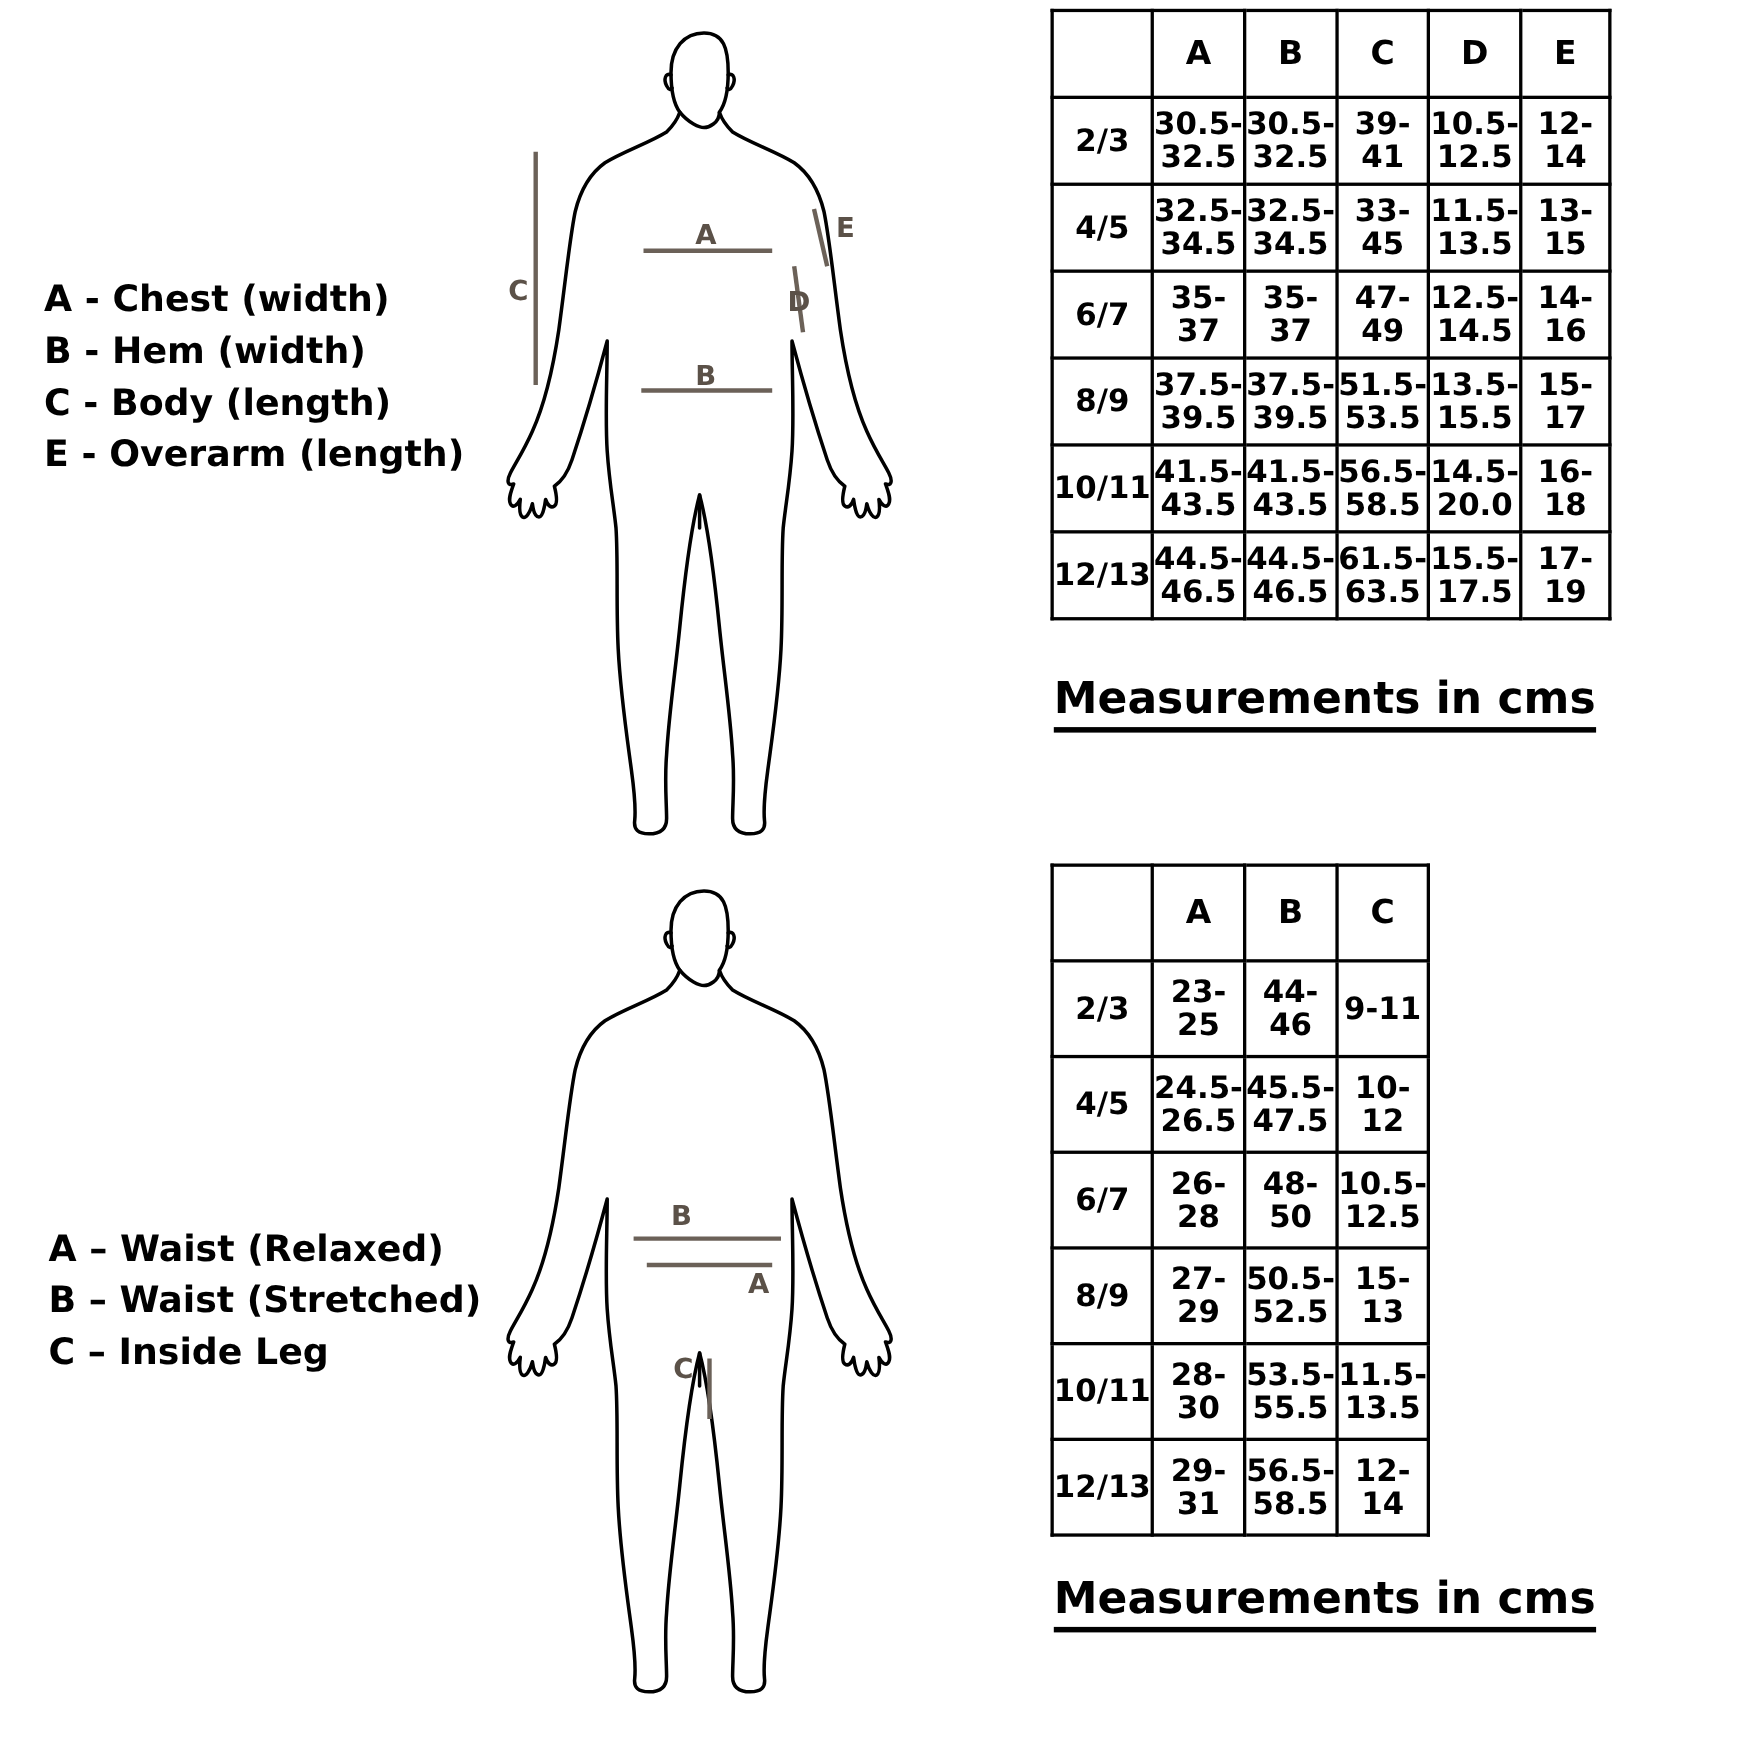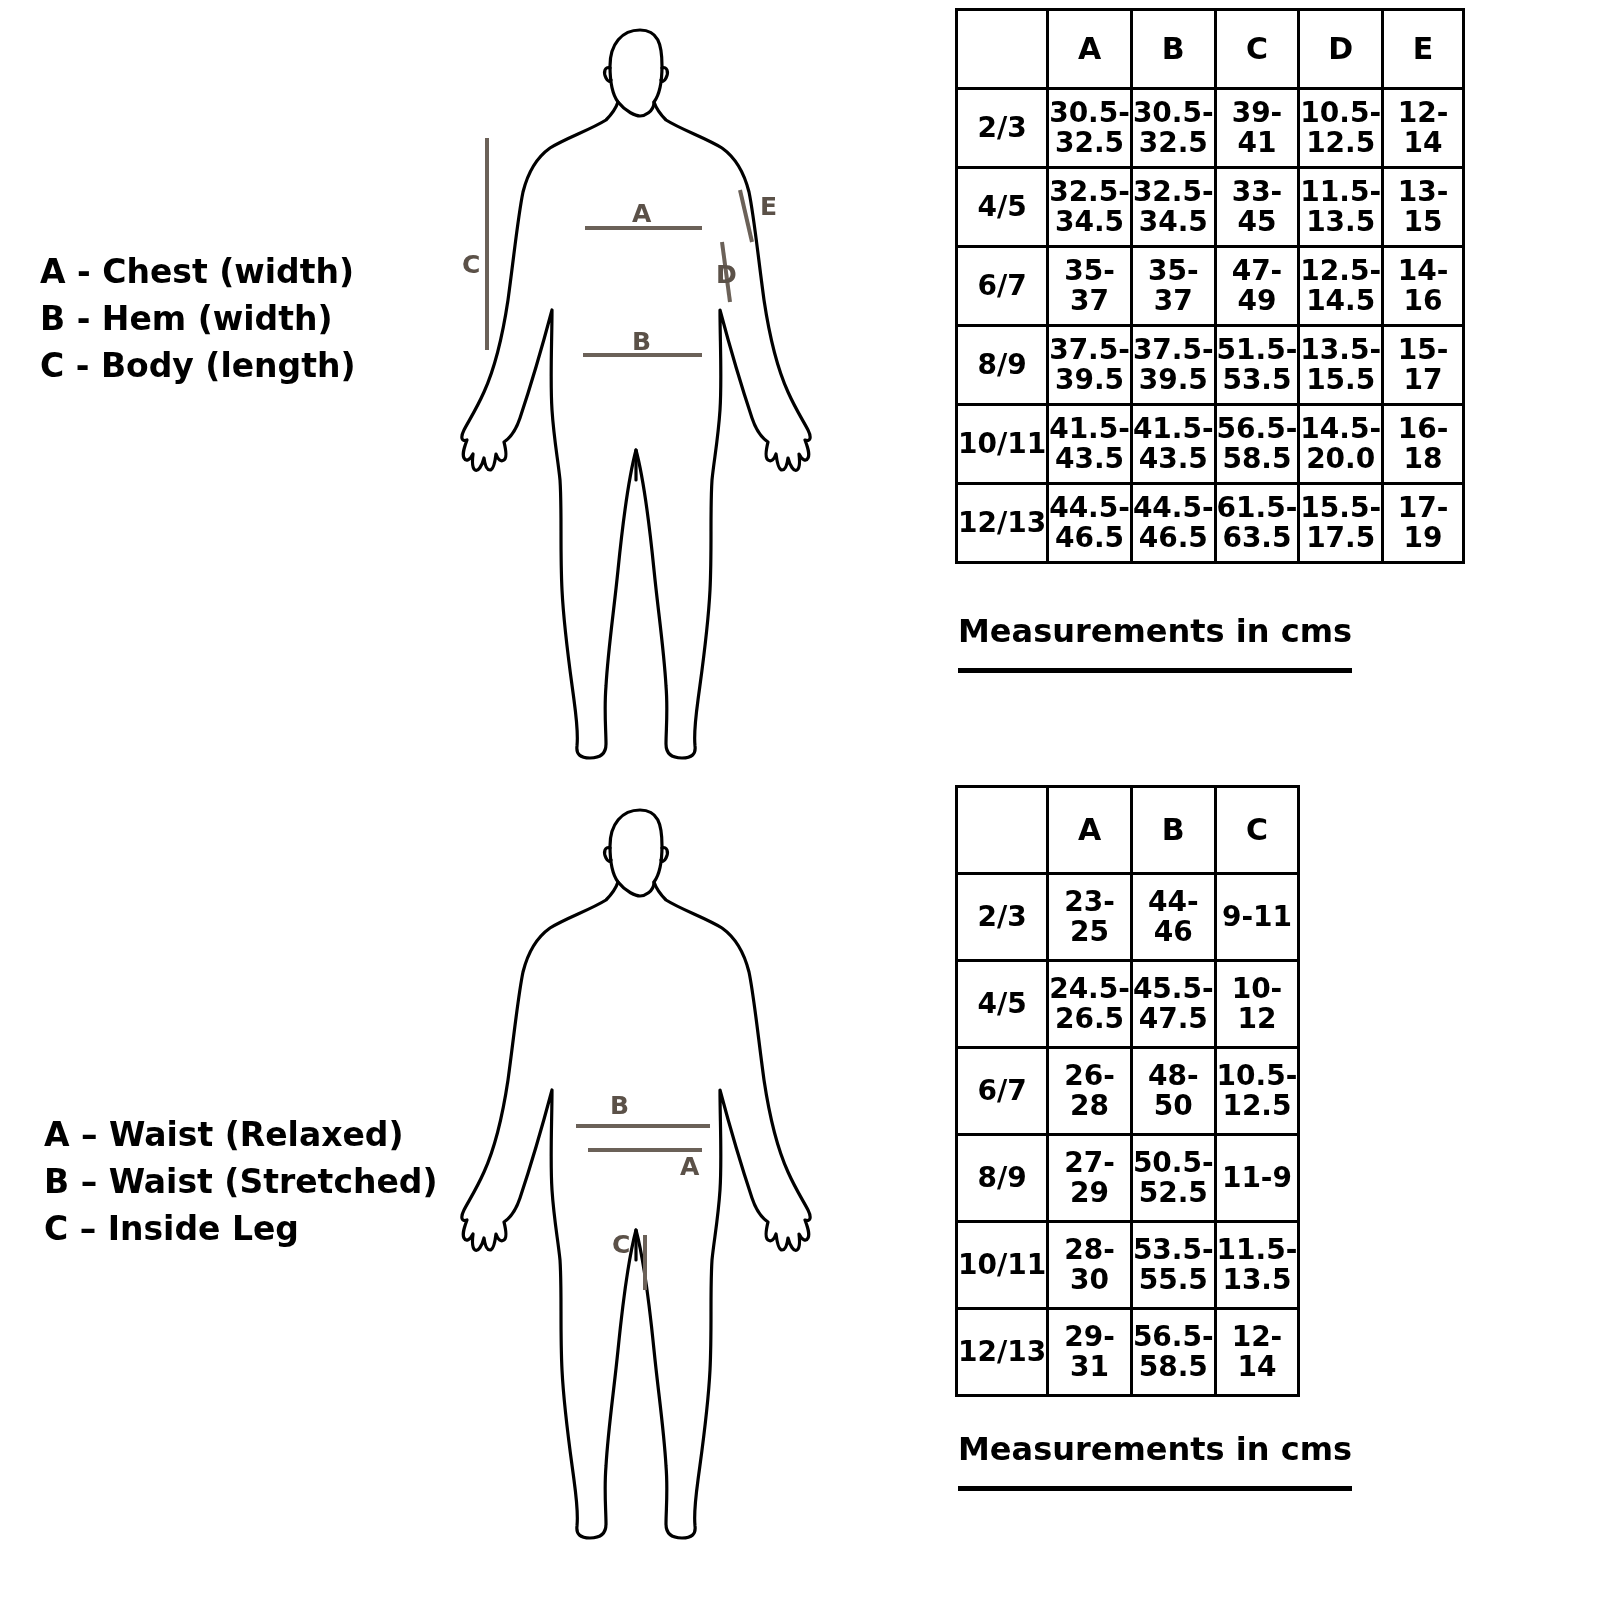--- a/index.html
+++ b/index.html
@@ -66,37 +66,38 @@
   #table-top { left: 955px; top: 8px; }
   #table-top td, #table-top th { width: 78px; height: 76px; }
   #table-top td.rowhead, #table-top th.corner { width: 88px; }
 
   #table-bottom { left: 955px; top: 785px; }
   #table-bottom td, #table-bottom th { width: 80px; height: 84px; }
   #table-bottom td.rowhead, #table-bottom th.corner { width: 88px; }
 
   .caption {
     position: absolute;
-    font-size: 32px;
+    font-size: 40px;
     font-weight: bold;
     color: #000;
     border-bottom: 5px solid #000;
-    padding-bottom: 18px;
+    padding-bottom: 3px;
     white-space: nowrap;
   }
   #caption-top { left: 958px; top: 612px; }
   #caption-bottom { left: 958px; top: 1430px; }
 </style>
 </head>
 <body>
 
 <div class="legend panel" id="legend-top">
   <div>A - Chest (width)</div>
   <div>B - Hem (width)</div>
   <div>C - Body (length)</div>
+  <div>E - Overarm (length)</div>
 </div>
 
 <div class="figure-wrap" id="figure-top">
   <svg width="400" height="770" viewBox="0 0 400 770" xmlns="http://www.w3.org/2000/svg">
     <g fill="none" stroke="#000" stroke-width="3.2" stroke-linejoin="round" stroke-linecap="round">
 
       <path d="M200 20 C182 20 170 34 170 56 C170 72 172 84 178 92 C176 98 172 104 166 110
                C150 120 126 128 110 138 C96 148 88 162 83 182
                C78 206 74 246 68 290 C62 330 54 360 44 382
                C36 400 28 412 24 420 C20 428 22 432 27 430
@@ -302,21 +303,21 @@
     <tr>
       <td class="rowhead">6/7</td>
       <td>26-28</td>
       <td>48-50</td>
       <td>10.5-12.5</td>
     </tr>
     <tr>
       <td class="rowhead">8/9</td>
       <td>27-29</td>
       <td>50.5-52.5</td>
-      <td>11-9</td>
+      <td>15-13</td>
     </tr>
     <tr>
       <td class="rowhead">10/11</td>
       <td>28-30</td>
       <td>53.5-55.5</td>
       <td>11.5-13.5</td>
     </tr>
     <tr>
       <td class="rowhead">12/13</td>
       <td>29-31</td>

